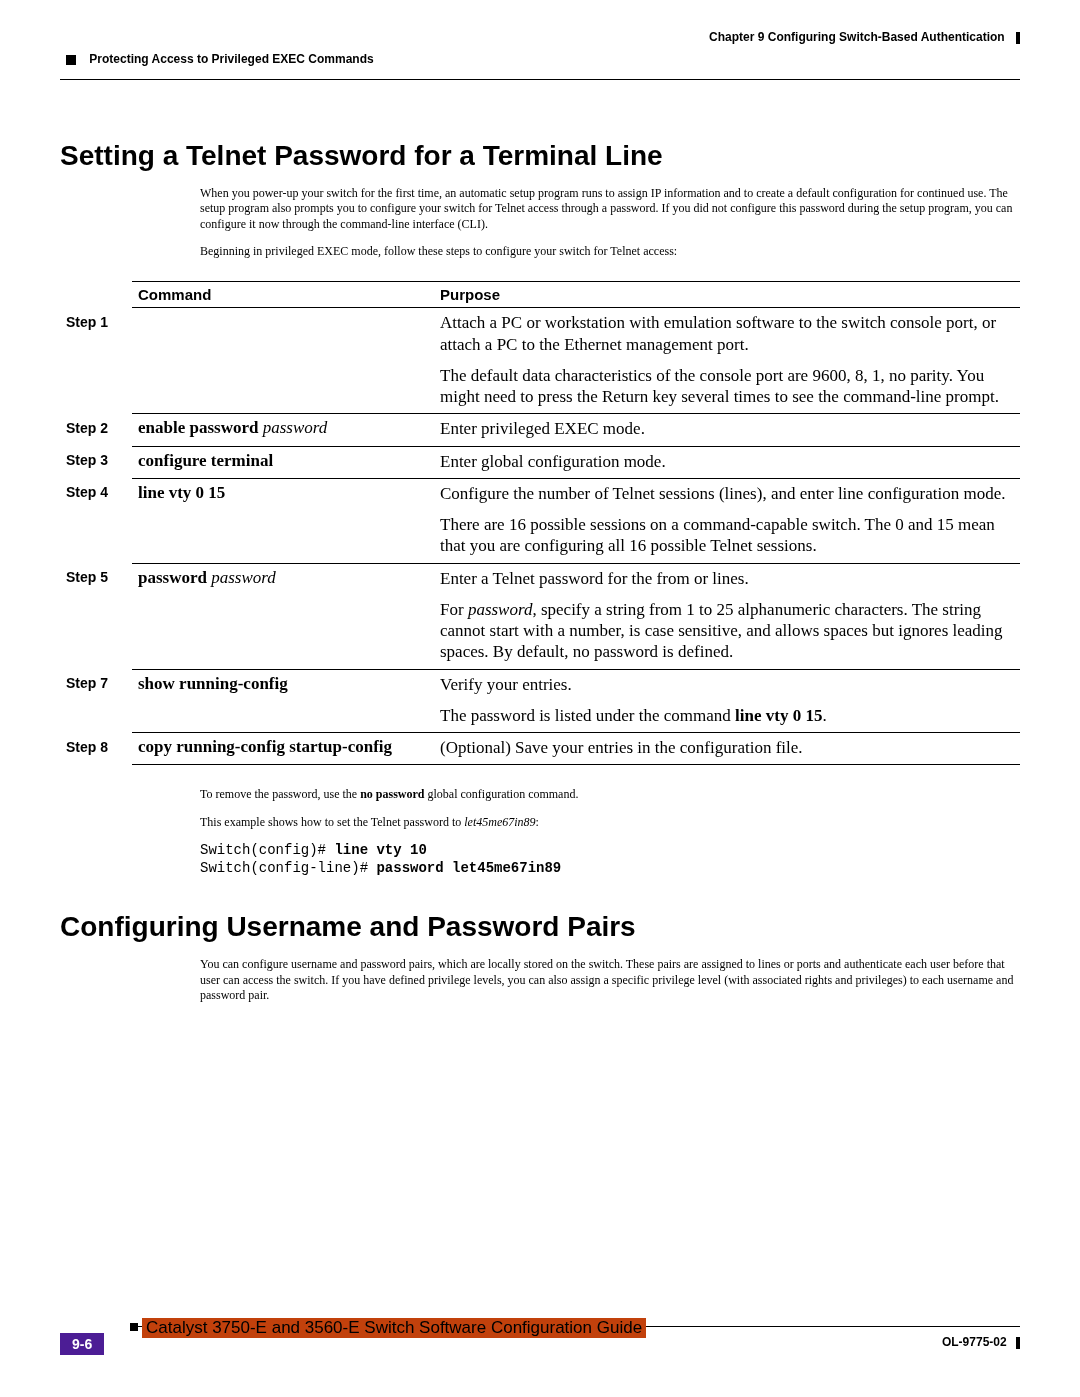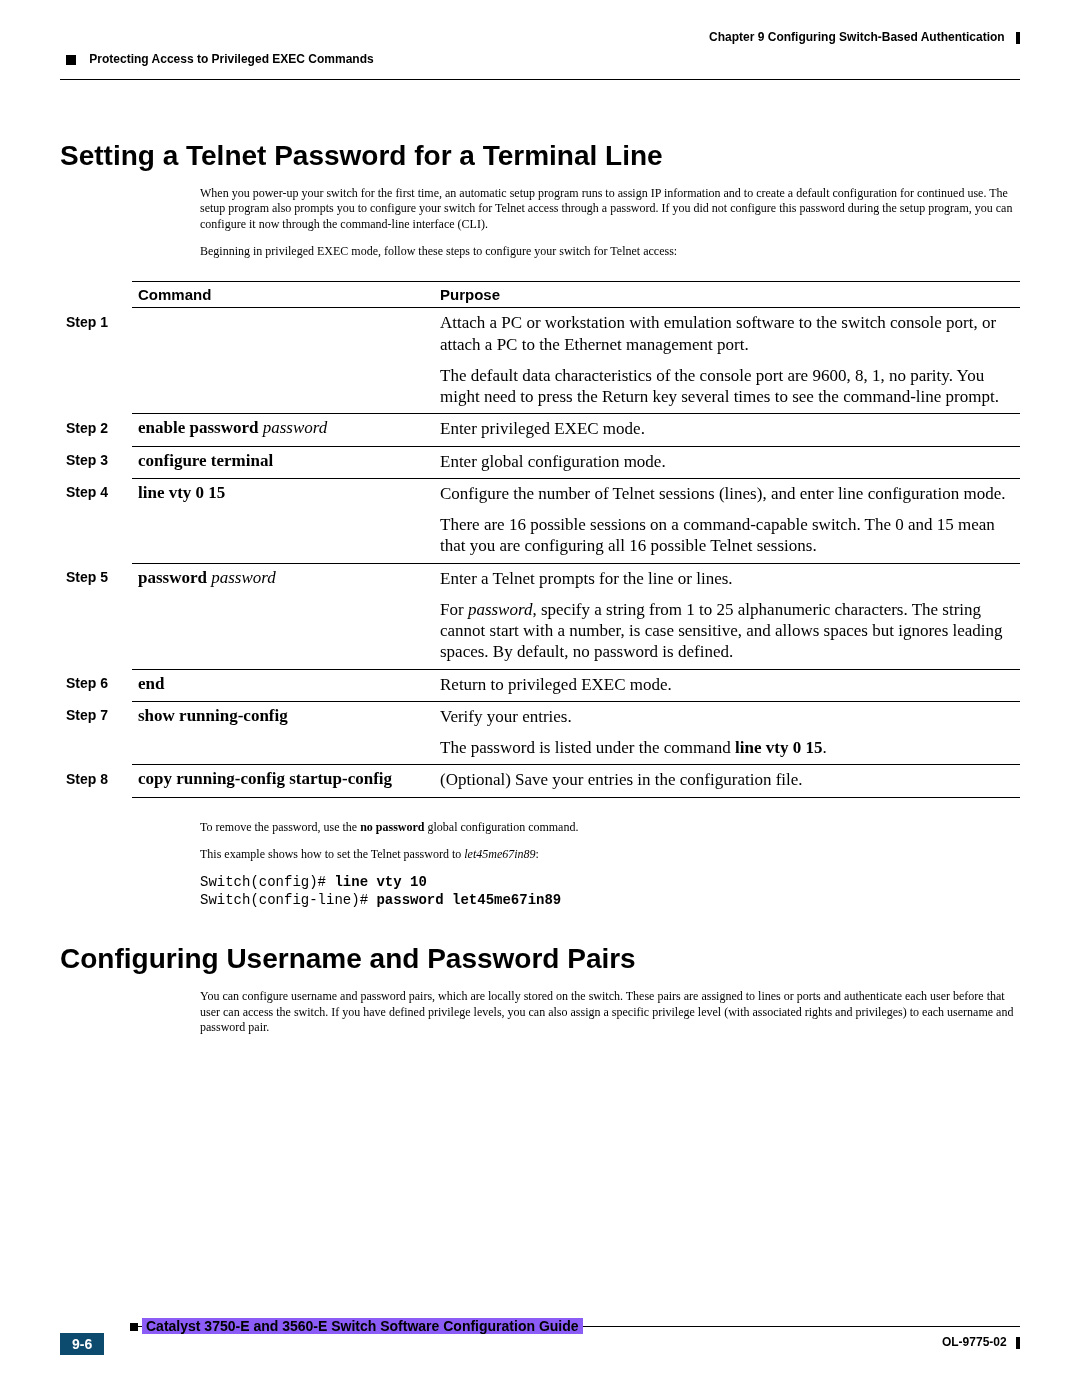--- a/index.html
+++ b/index.html
@@ -130,36 +130,36 @@
   }
   .footer-row {
     position: relative;
     height: 30px;
   }
   .guide-title {
     position: absolute;
     left: 82px;
     top: -8px;
     font-family: Arial, Helvetica, sans-serif;
-    font-size: 14px;
-    font-weight: bold;
-    background:#8b5cf6;
+    font-size: 17px;
+    font-weight: normal;
+    background:#c2410c;
     padding:0 4px;
   }
   .foot-marker {
     position:absolute;
     left:70px;
     top:-3px;
     width:8px;
     height:8px;
     background:#000;
   }
   .pagenum-box {
     display: inline-block;
-    background: #0c4a6e;
+    background: #4c1d95;
     color: #fff;
     font-family: Arial, Helvetica, sans-serif;
     font-weight: bold;
     font-size: 14px;
     padding: 3px 12px;
     position: absolute;
     left: 0;
     top: 6px;
   }
   .docnum {
@@ -245,29 +245,22 @@
           <td class="cmd"><span class="bold">line vty 0 15</span></td>
           <td class="purpose">
             <p>Configure the number of Telnet sessions (lines), and enter line configuration mode.</p>
             <p>There are 16 possible sessions on a command-capable switch. The 0 and 15 mean that you are configuring all 16 possible Telnet sessions.</p>
           </td>
         </tr>
         <tr>
           <td class="step">Step 5</td>
           <td class="cmd"><span class="bold">password</span><span class="ital"> password</span></td>
           <td class="purpose">
-            <p>Enter a Telnet prompts for the line or lines.</p>
+            <p>Enter a Telnet password for the from or lines.</p>
             <p>For <i>password</i>, specify a string from 1 to 25 alphanumeric characters. The string cannot start with a number, is case sensitive, and allows spaces but ignores leading spaces. By default, no password is defined.</p>
-          </td>
-        </tr>
-        <tr>
-          <td class="step">Step 6</td>
-          <td class="cmd"><span class="bold">end</span></td>
-          <td class="purpose">
-            <p>Return to privileged EXEC mode.</p>
           </td>
         </tr>
         <tr>
           <td class="step">Step 7</td>
           <td class="cmd"><span class="bold">show running-config</span></td>
           <td class="purpose">
             <p>Verify your entries.</p>
             <p>The password is listed under the command <b>line vty 0 15</b>.</p>
           </td>
         </tr>

